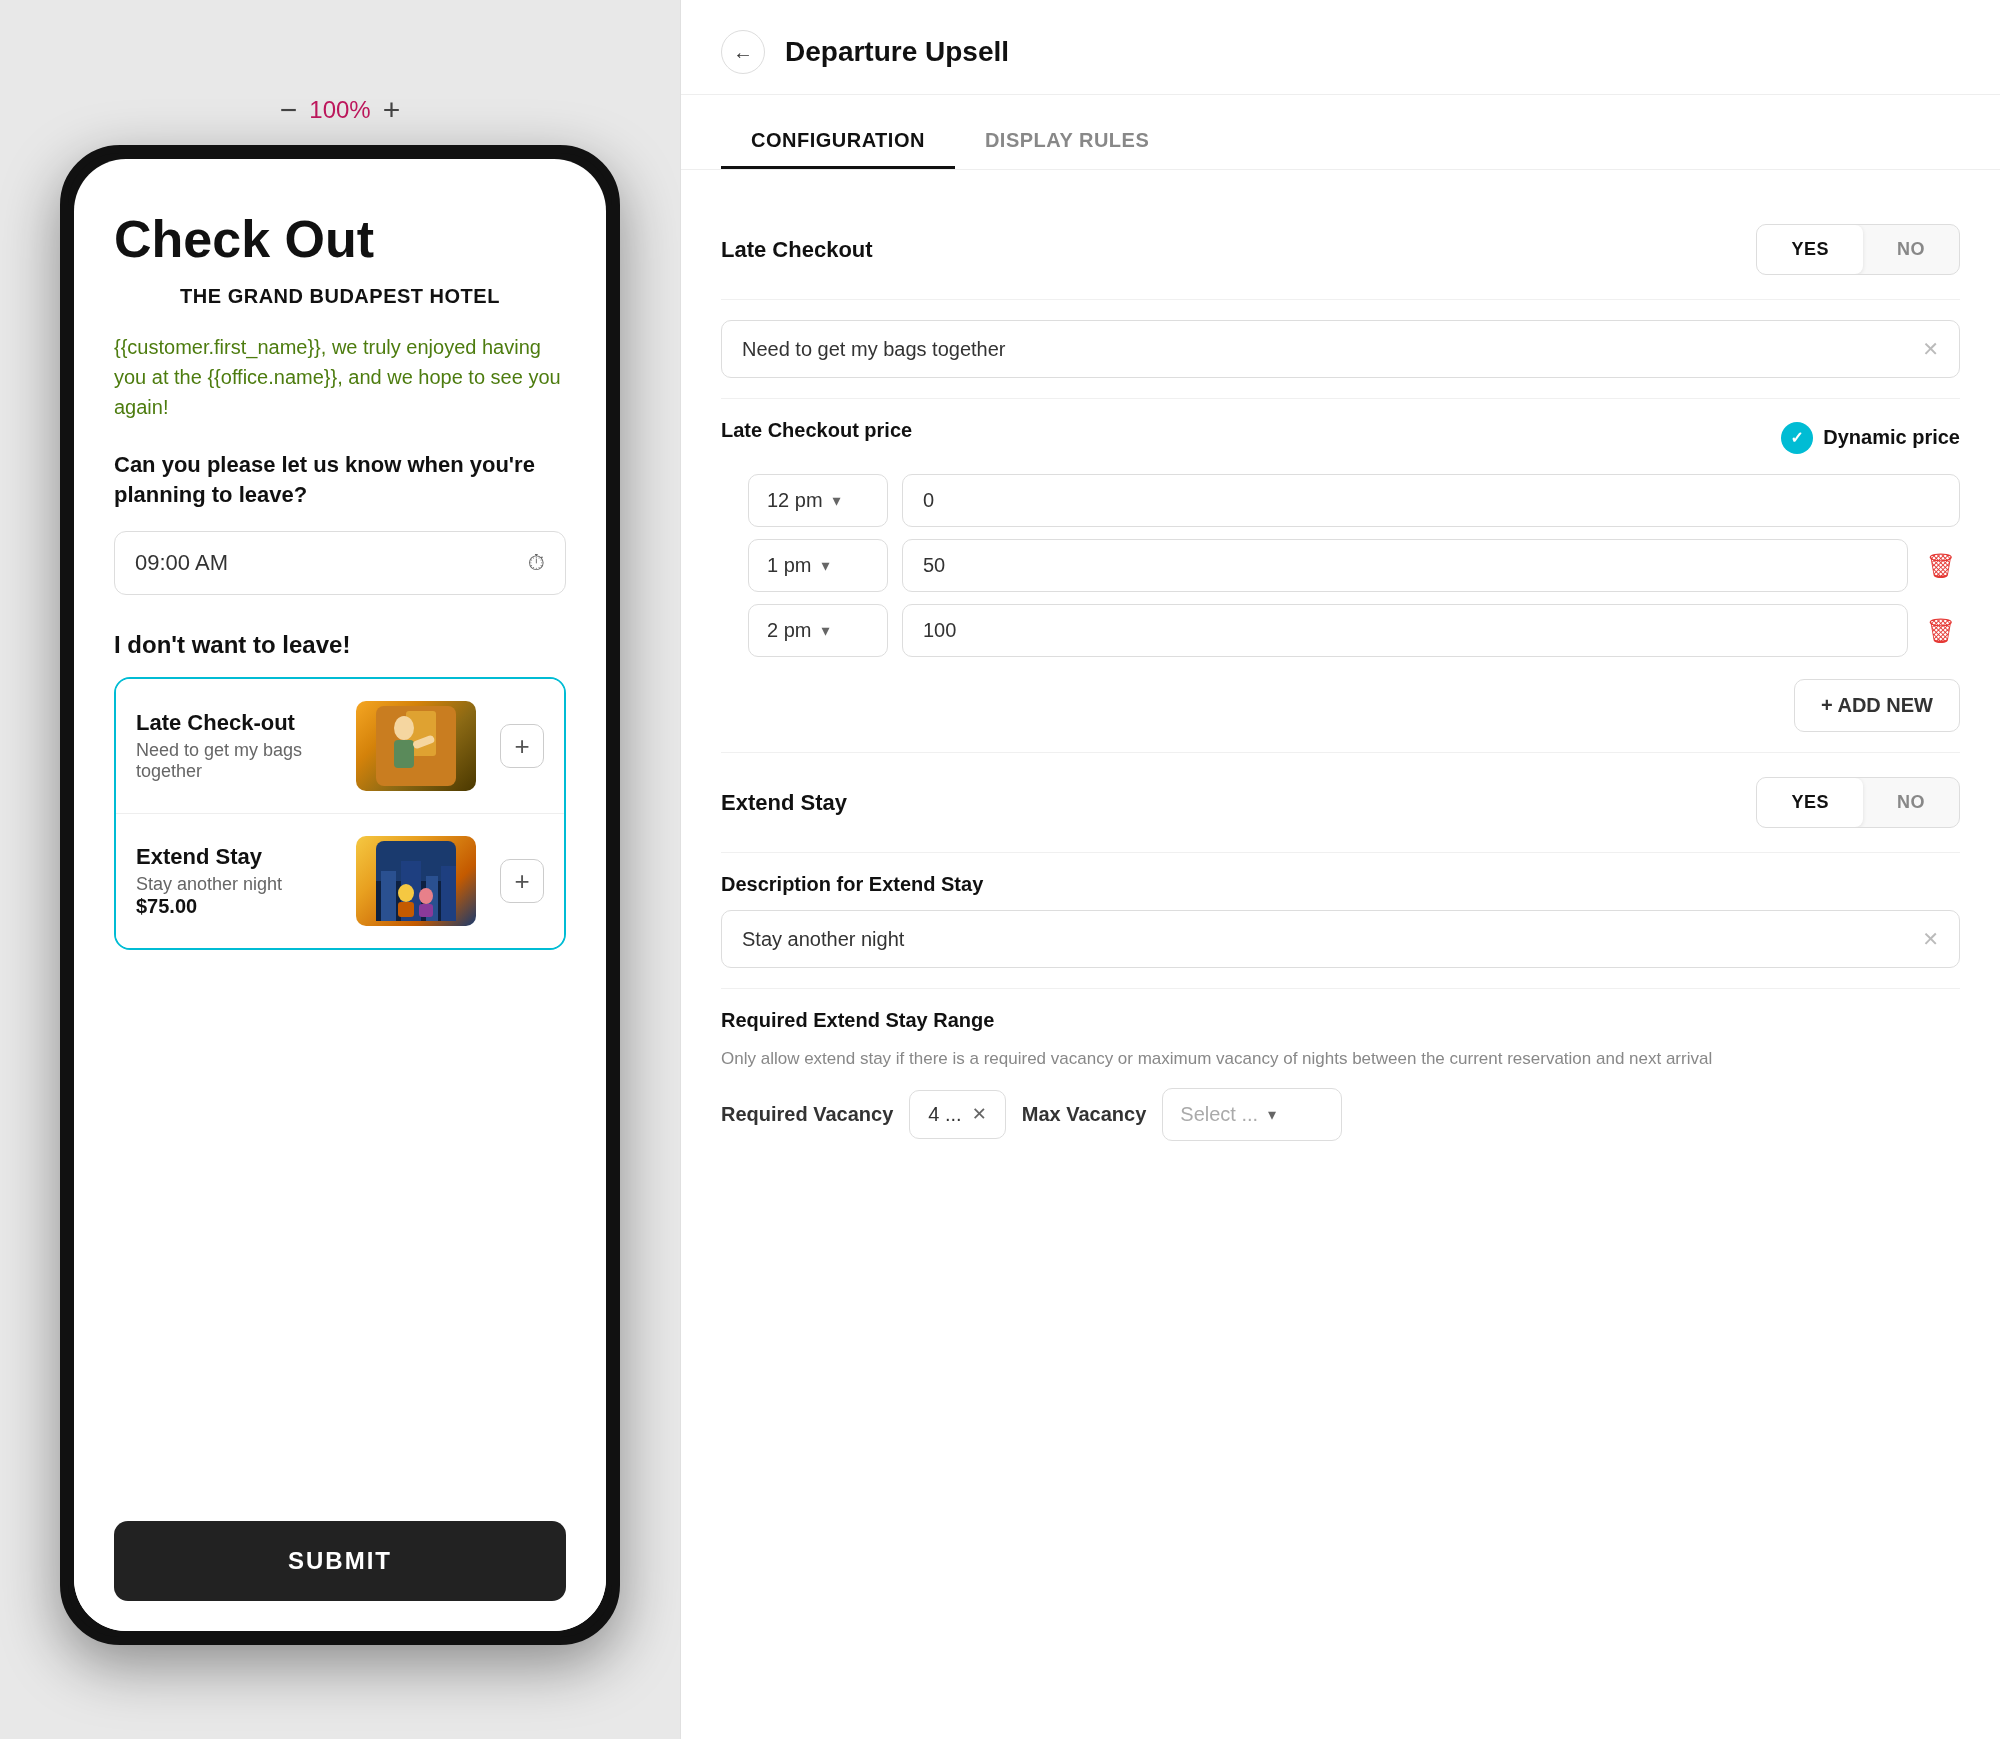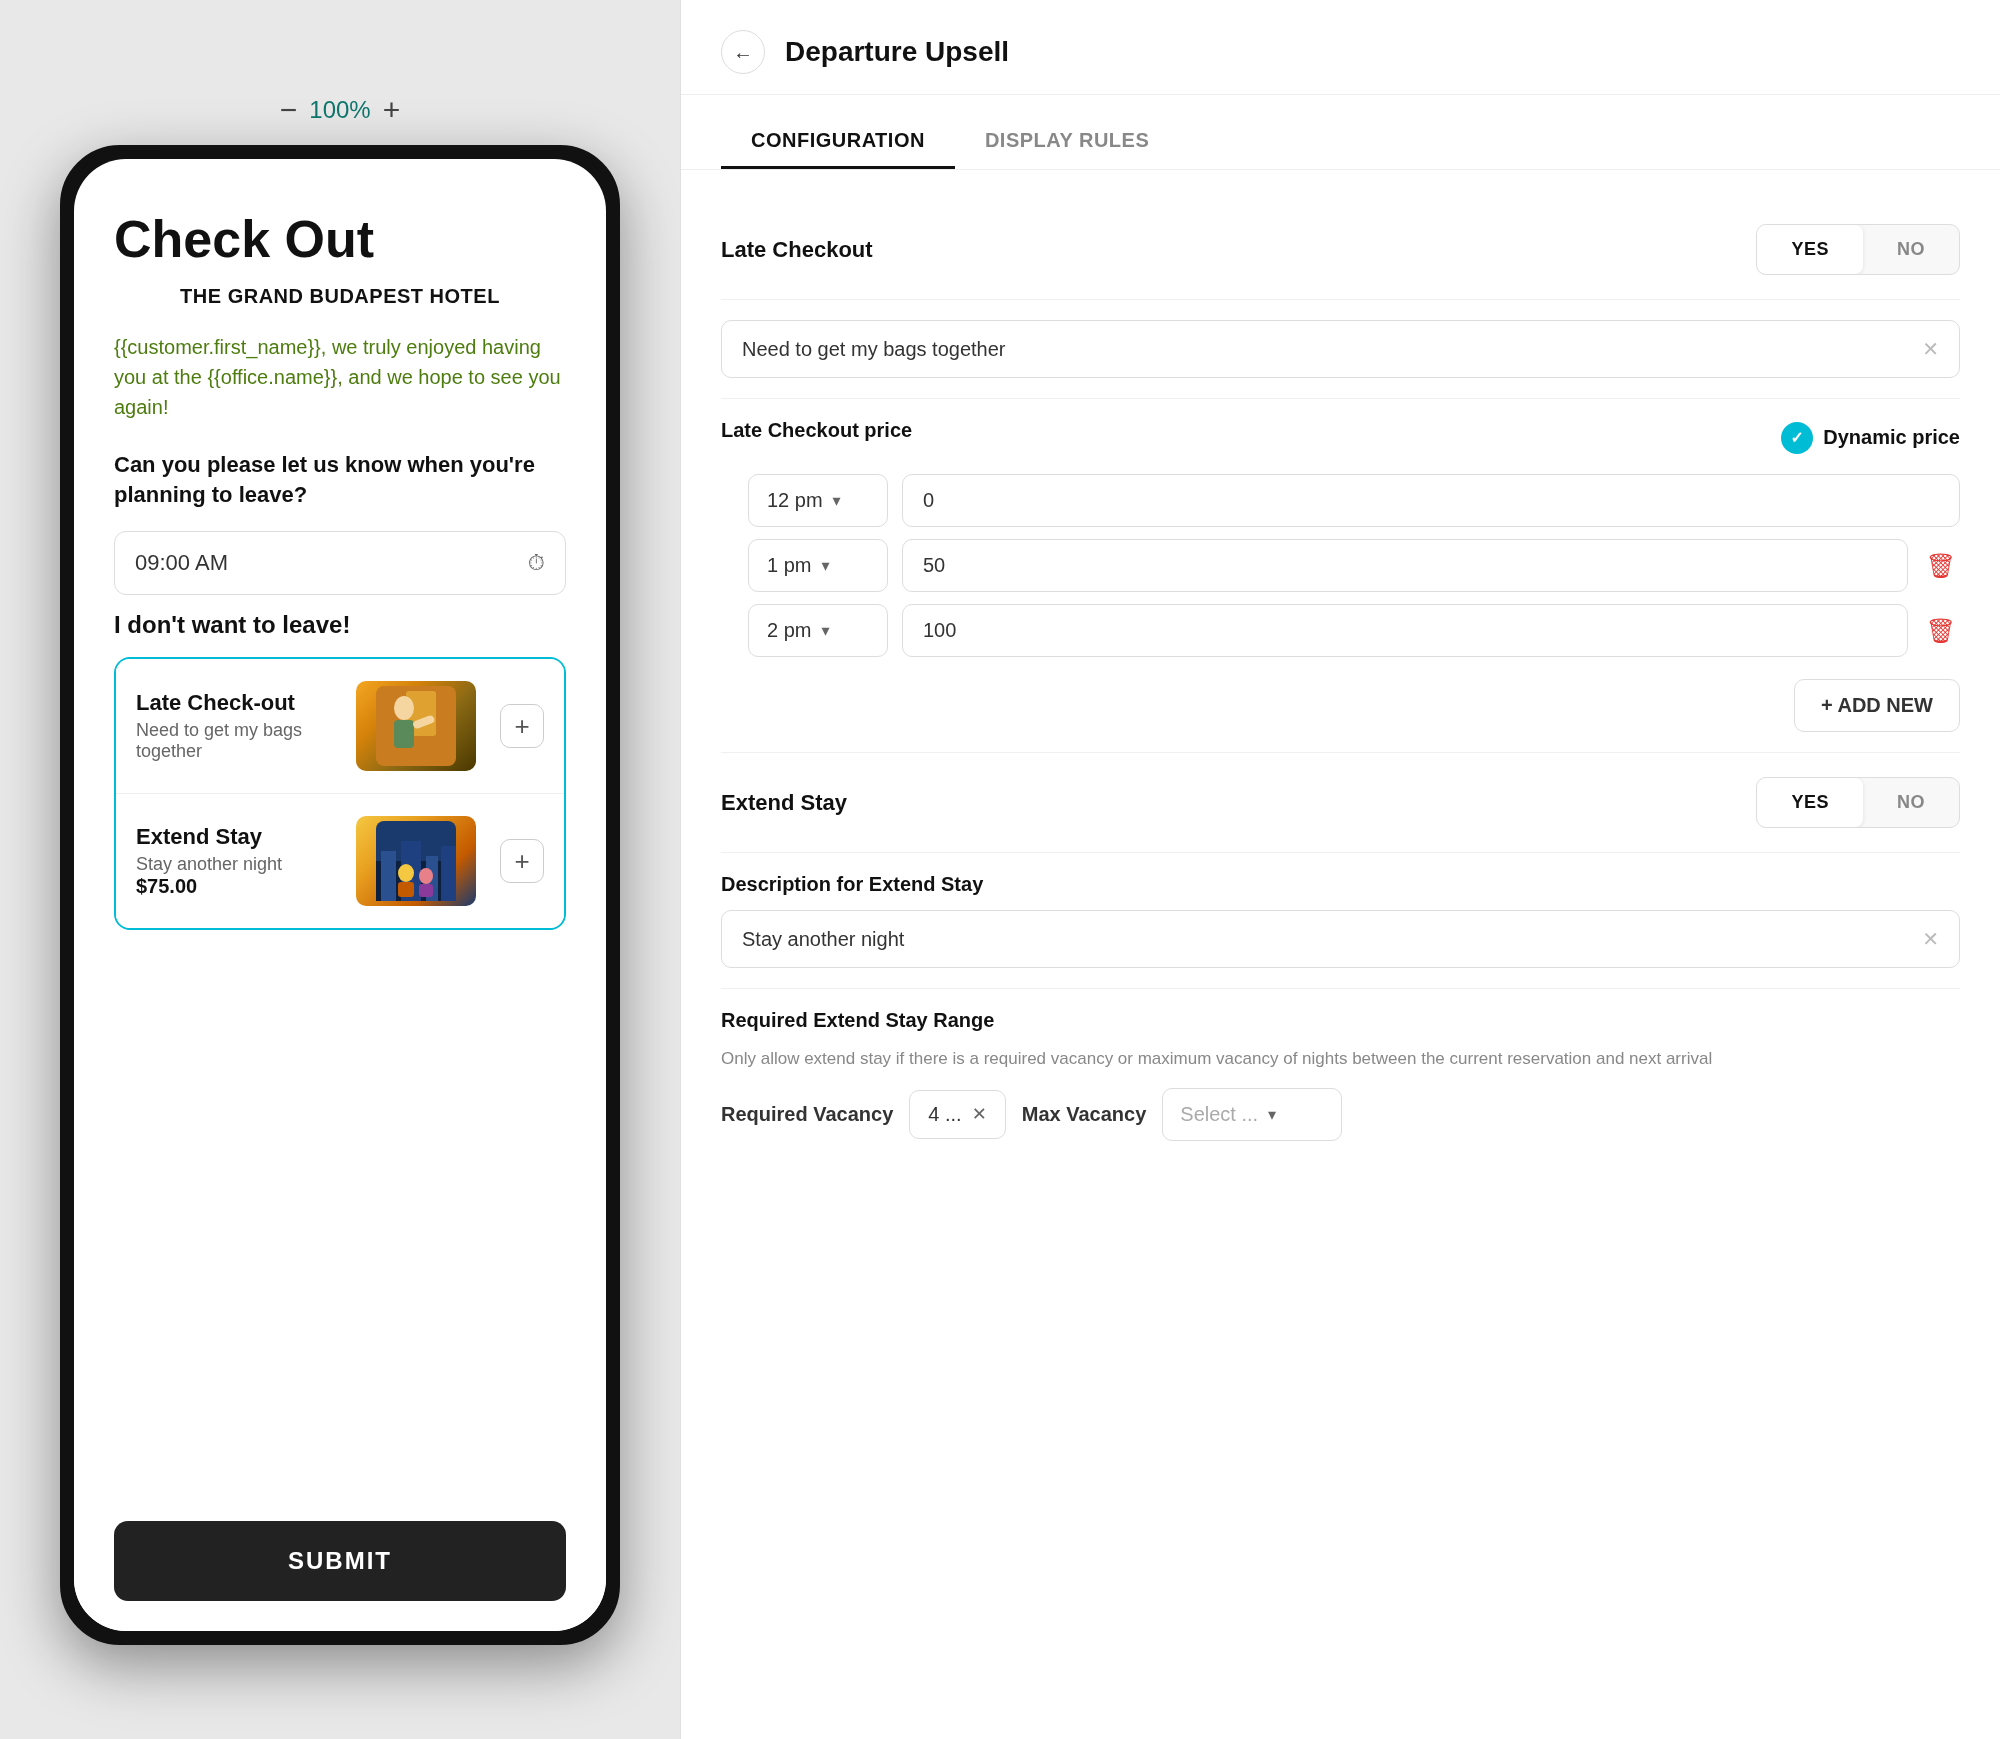--- a/index.html
+++ b/index.html
@@ -34,21 +34,21 @@
     .zoom-btn {
       cursor: pointer;
       font-size: 30px;
       color: #444;
       background: none;
       border: none;
       line-height: 1;
     }
     .zoom-label {
       font-size: 24px;
-      color: #0f766e;
+      color: #be185d;
     }
 
     .phone-wrapper {
       width: 560px;
       height: 1500px;
       background: #111;
       border-radius: 60px;
       border: 8px solid #111;
       padding: 6px;
       display: flex;
@@ -106,21 +106,21 @@
     .time-input {
       width: 100%;
       border: 1.5px solid #ddd;
       border-radius: 12px;
       padding: 18px 20px;
       font-size: 22px;
       color: #333;
       display: flex;
       align-items: center;
       justify-content: space-between;
-      margin-bottom: 16px;
+      margin-bottom: 36px;
       background: #fff;
     }
 
     .time-icon {
       color: #666;
       font-size: 22px;
     }
 
     .dont-leave {
       font-size: 24px;

